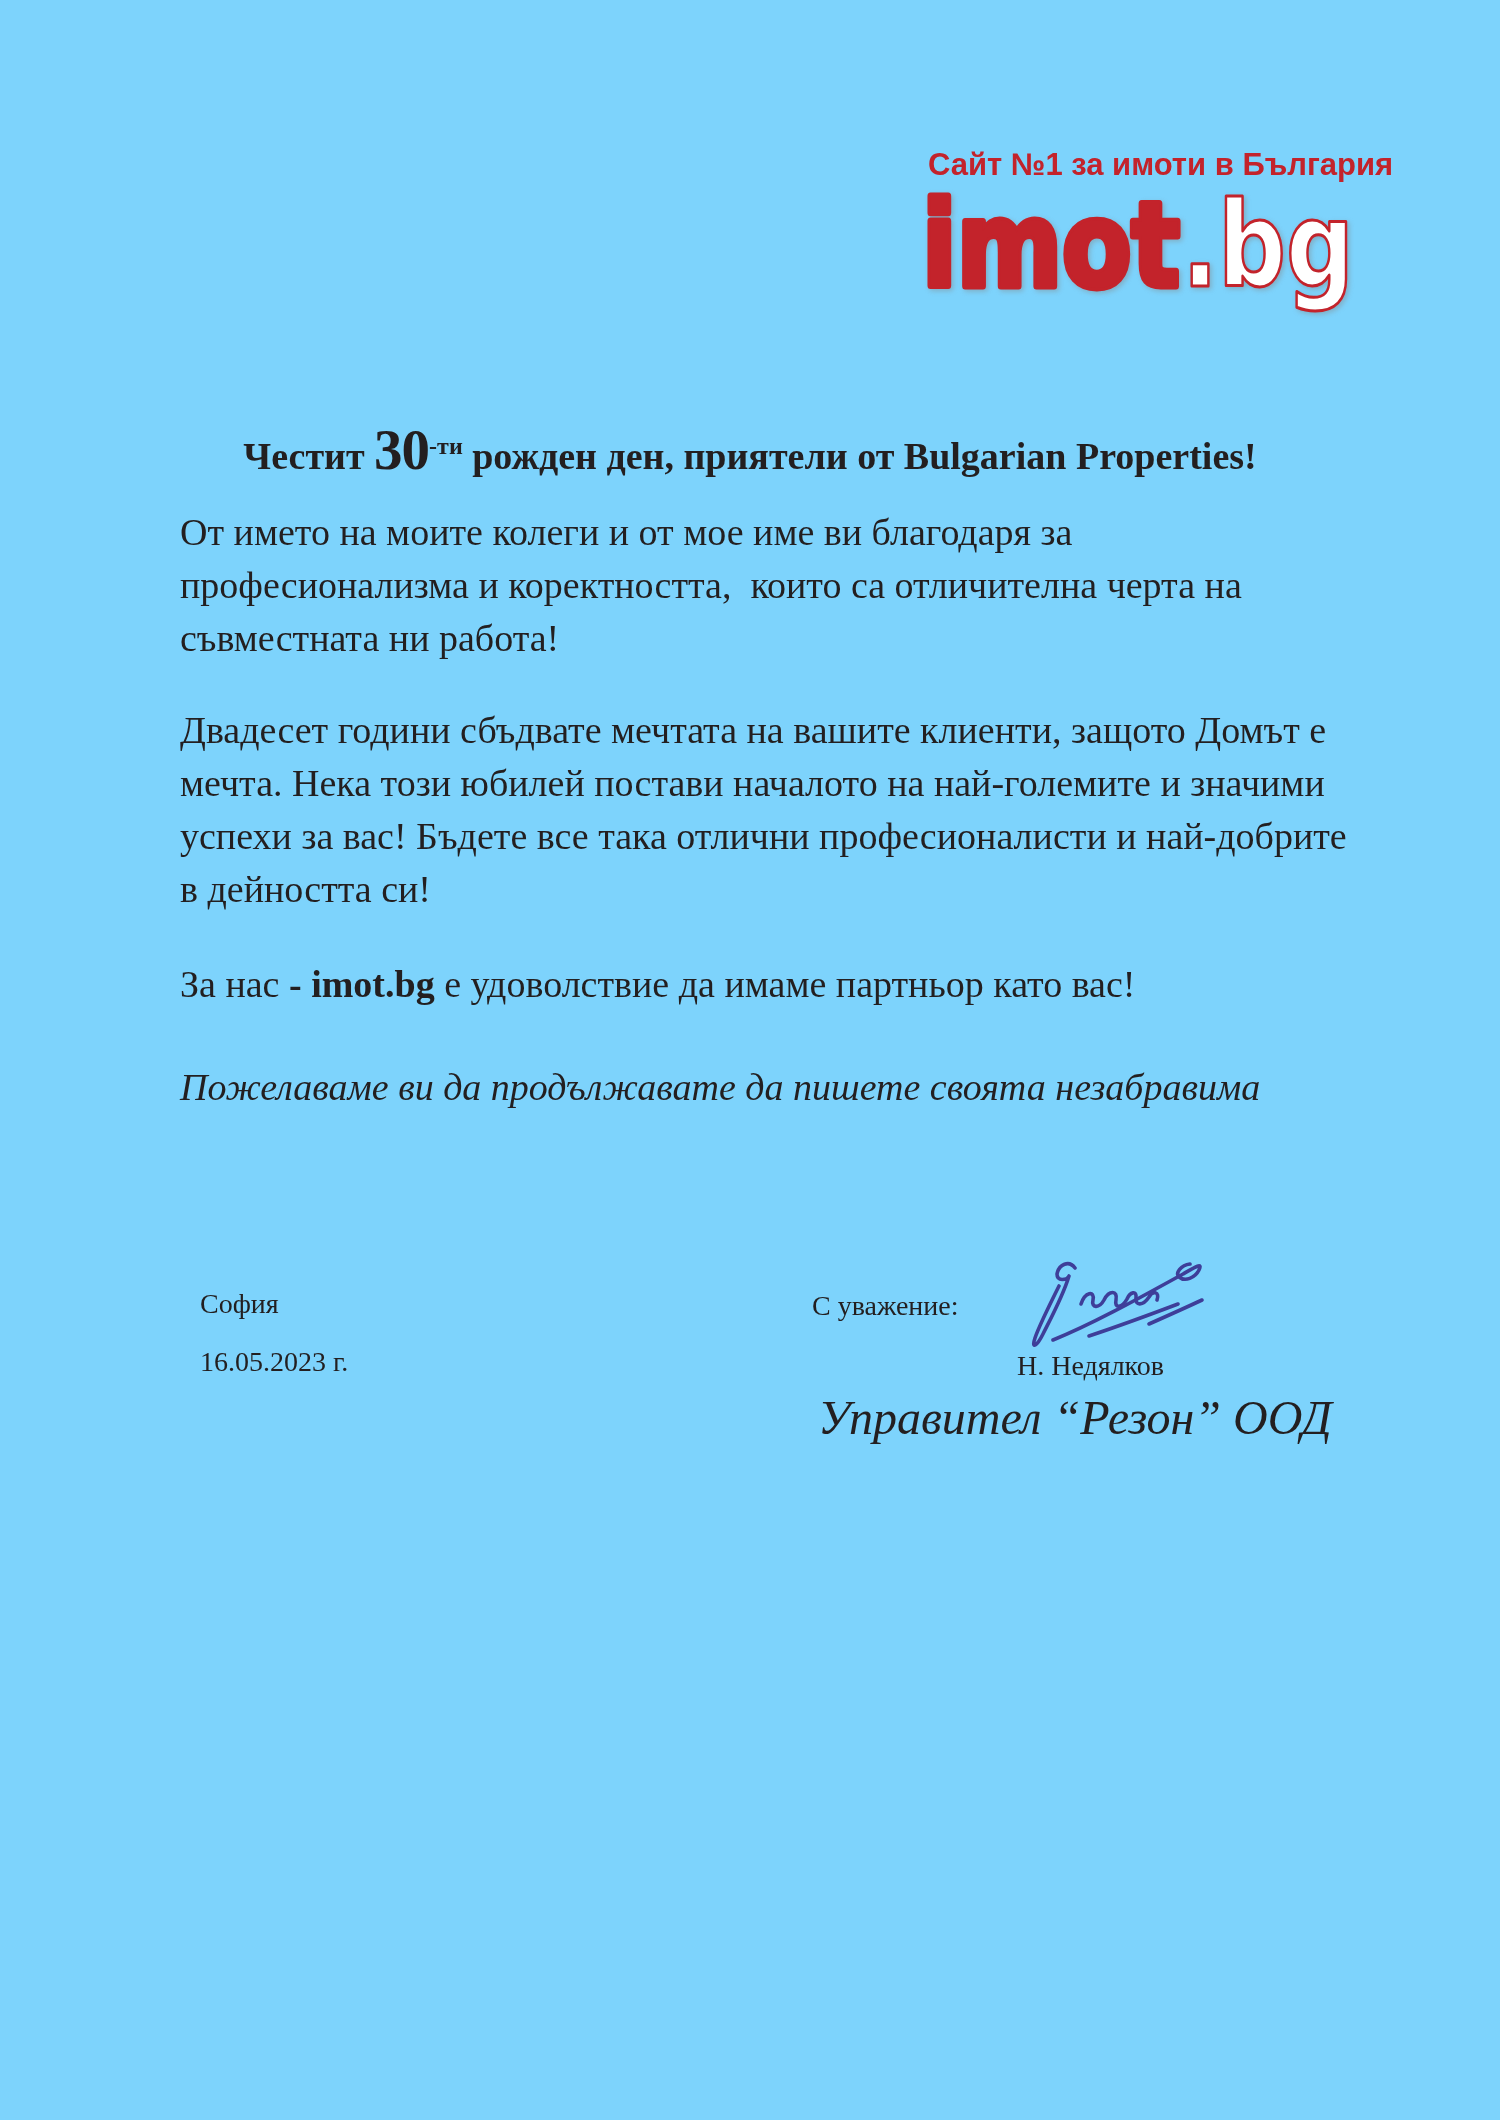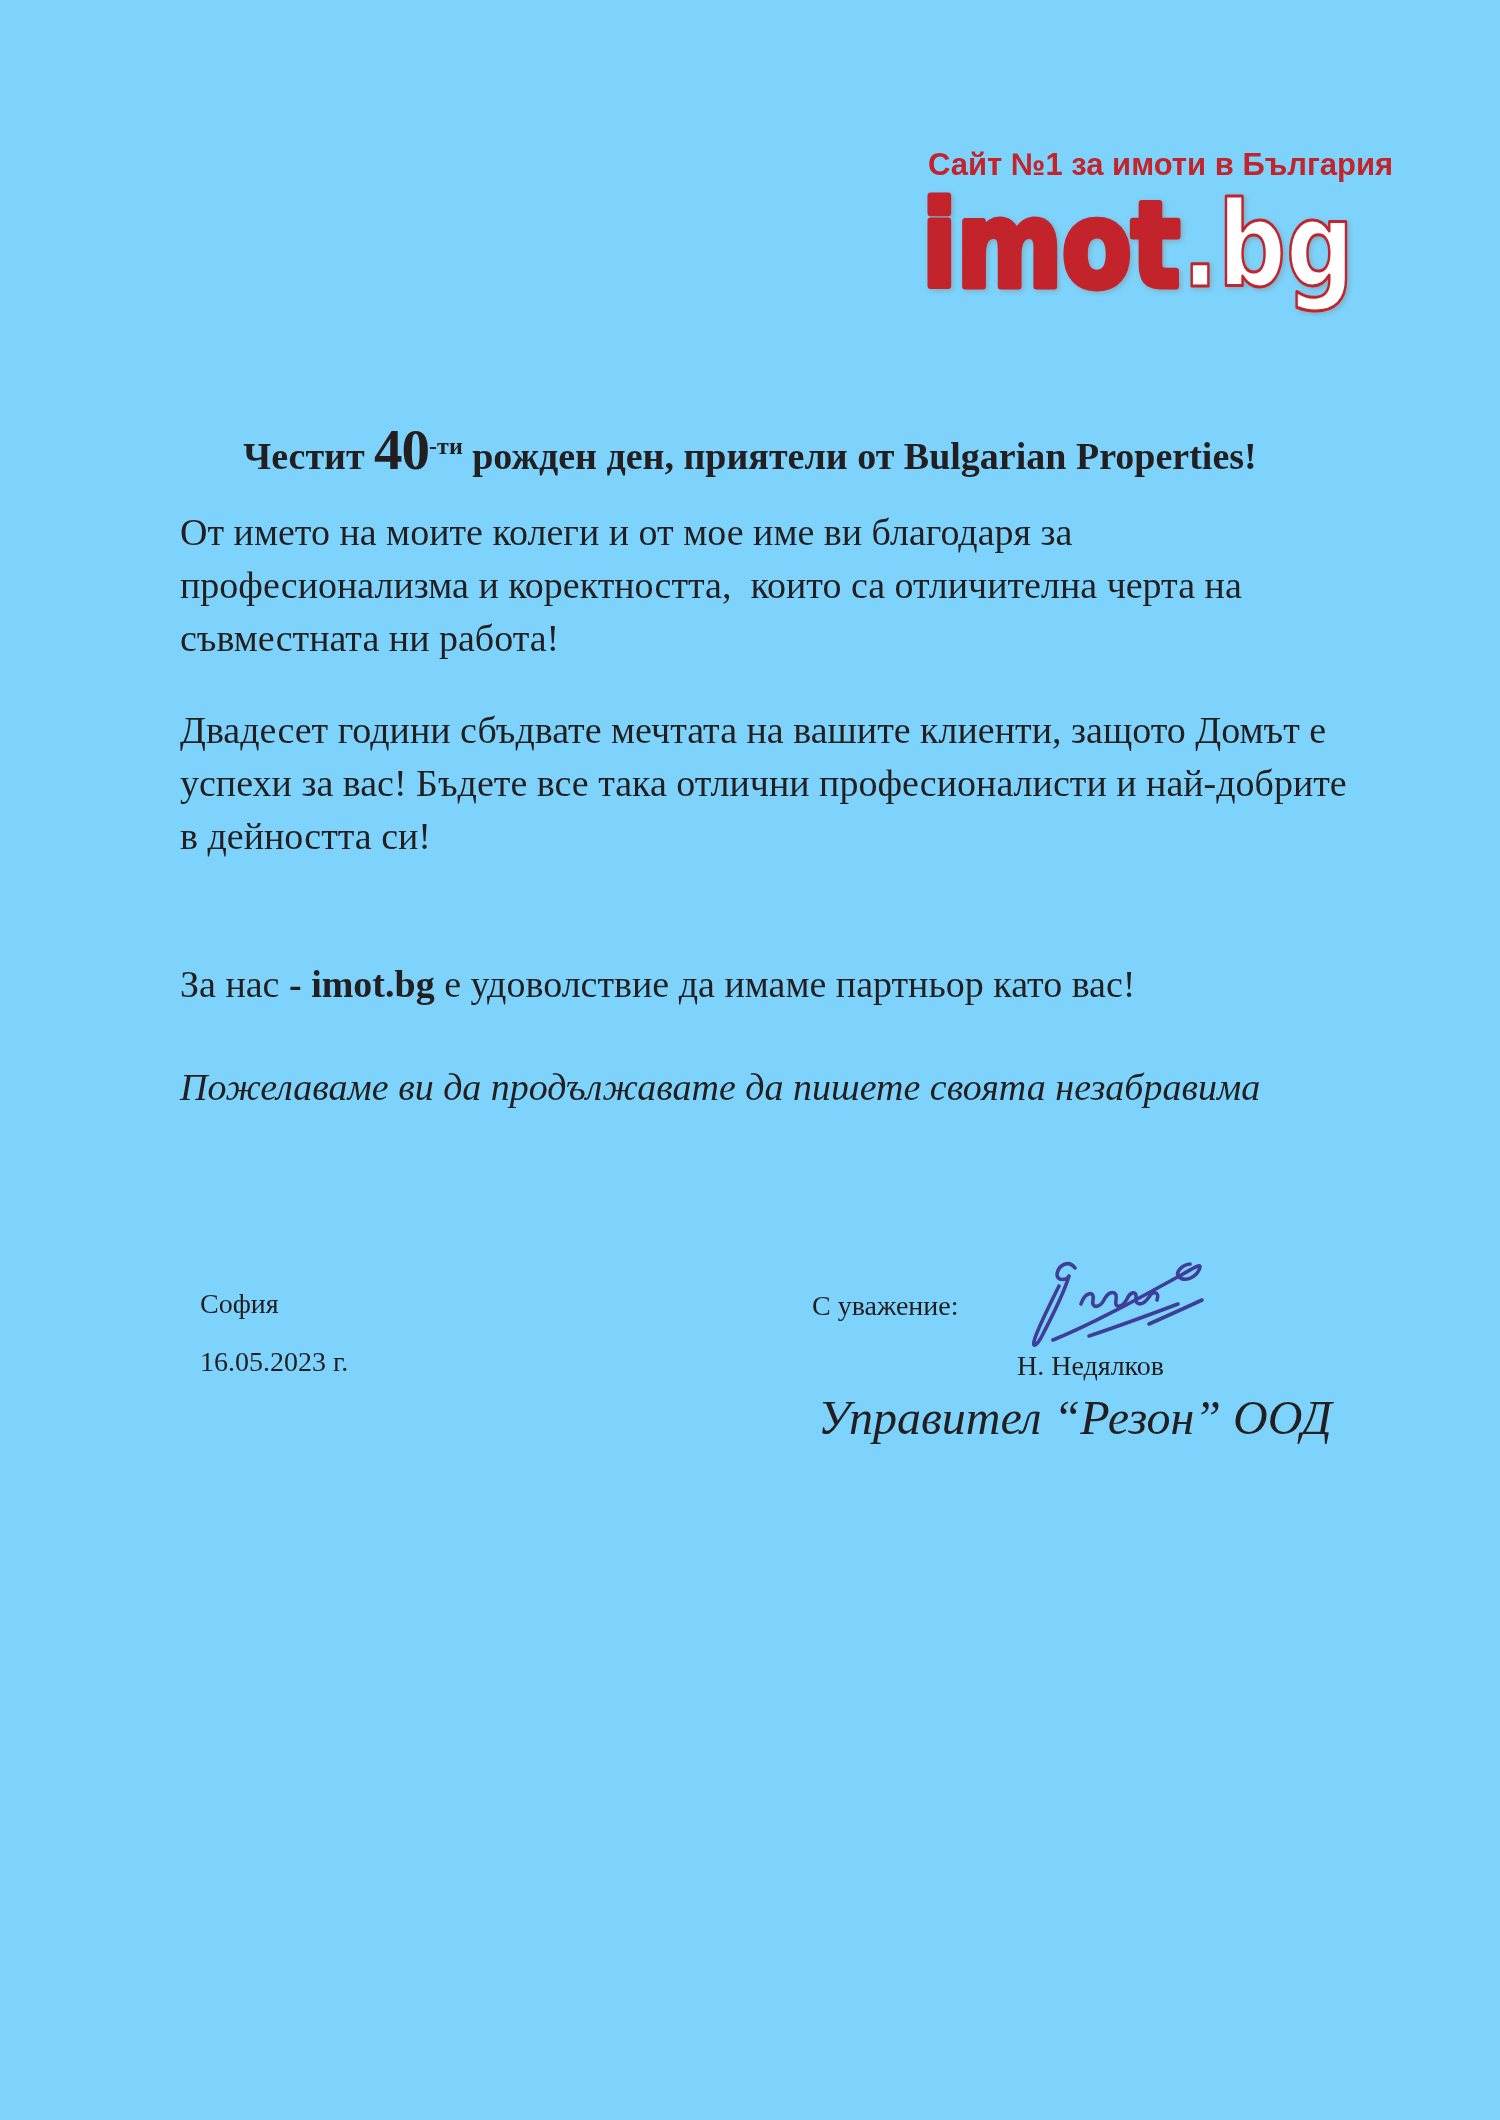--- a/index.html
+++ b/index.html
@@ -78,30 +78,31 @@
 <div class="page">
 
   <header class="brand">
     <div class="brand-tagline">Сайт №1 за имоти в България</div>
     <svg class="logo-svg" width="436" height="135" viewBox="0 0 436 135">
       <text x="2" y="100" font-size="118" textLength="258" lengthAdjust="spacingAndGlyphs" fill="#c3232b" stroke="#c3232b" stroke-width="7" stroke-linejoin="round" style="paint-order: stroke;">imot</text>
       <text x="262" y="100" font-size="118" textLength="172" lengthAdjust="spacingAndGlyphs" fill="#ffffff" stroke="#c3232b" stroke-width="3" stroke-linejoin="round">.bg</text>
     </svg>
   </header>
 
-  <h1 class="title"><span>Честит </span><span class="big-num">40</span><span class="sup">-ти</span><span> рожден ден, приятели от Bulgarian Properties!</span></h1>
+  <h1 class="title"><span>Честит </span><span class="big-num">30</span><span class="sup">-ти</span><span> рожден ден, приятели от Bulgarian Properties!</span></h1>
 
   <div class="para p1">
     <div class="bodyline">От името на моите колеги и от мое име ви благодаря за</div>
     <div class="bodyline">професионализма и коректността,  които са отличителна черта на</div>
     <div class="bodyline">съвместната ни работа!</div>
   </div>
 
   <div class="para p2">
     <div class="bodyline">Двадесет години сбъдвате мечтата на вашите клиенти, защото Домът е</div>
+    <div class="bodyline">мечта. Нека този юбилей постави началото на най-големите и значими</div>
     <div class="bodyline">успехи за вас! Бъдете все така отлични професионалисти и най-добрите</div>
     <div class="bodyline">в дейността си!</div>
   </div>
 
   <div class="para p3">
     <div class="bodyline"><span>За нас </span><span class="bold-inline">- imot.bg</span><span> е удоволствие да имаме партньор като вас!</span></div>
   </div>
 
   <div class="para p4">
     <div class="bodyline">Пожелаваме ви да продължавате да пишете своята незабравима</div>

